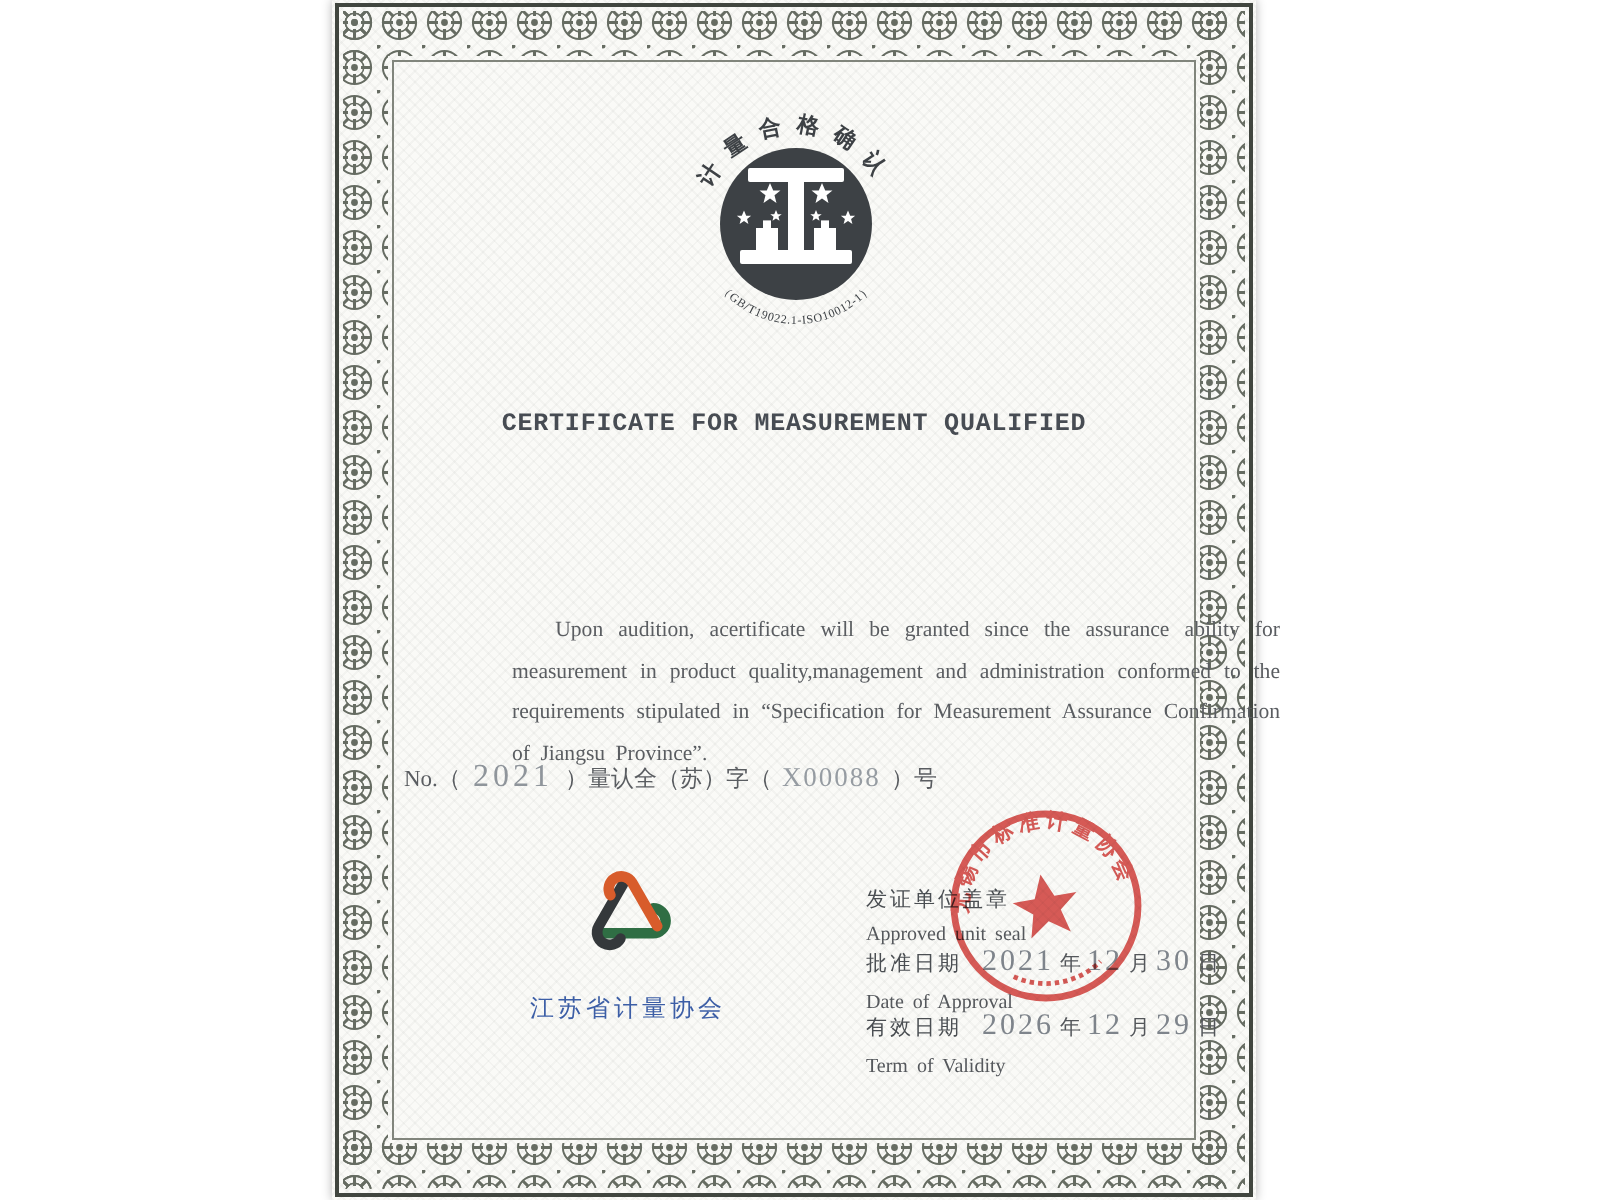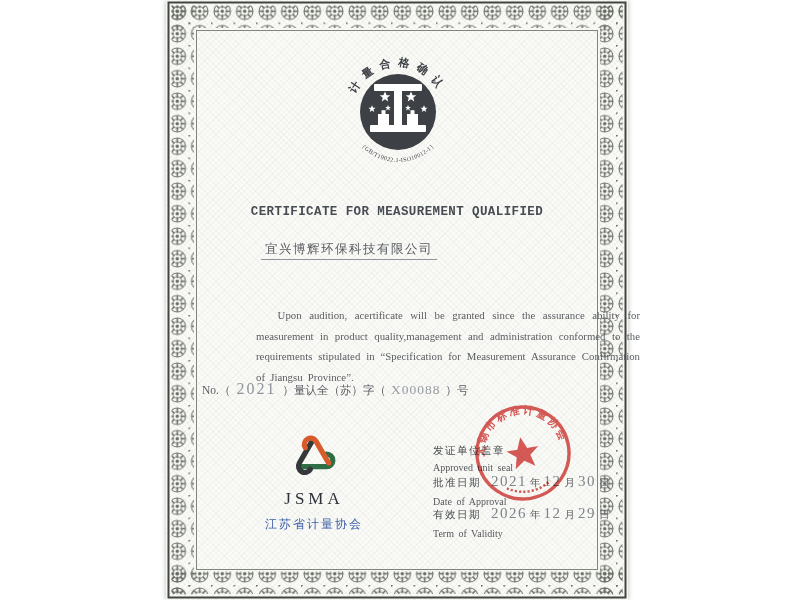--- a/index.html
+++ b/index.html
@@ -110,37 +110,35 @@
     <text font-size="11" font-weight="bold" letter-spacing="7" fill="#3d4145">
       <textPath href="#arcTop" startOffset="50%" text-anchor="middle">计量合格确认</textPath>
     </text>
     <text font-size="6" letter-spacing="0.4" fill="#3d4145">
       <textPath href="#arcBot" startOffset="50%" text-anchor="middle">（GB/T19022.1-ISO10012-1）</textPath>
     </text>
   </svg>
 
   <div class="title-en">CERTIFICATE FOR MEASUREMENT QUALIFIED</div>
 
-  <div class="company">宜兴博辉环保科技有限公司</div>
 
   <div class="para para-en">Upon audition, acertificate will be granted since the assurance ability for measurement in product quality,management and administration conformed to the requirements stipulated in “Specification for Measurement Assurance Confirmation of Jiangsu Province”.</div>
 
   <div class="serial-no">
     <span>No.（</span><span class="big-num">2021</span><span>）量认全（苏）字（</span><span class="big-code">X00088</span><span>）号</span>
   </div>
 
   <div class="issuer">
     <svg class="issuer-logo" viewBox="-30 -28 60 56" xmlns="http://www.w3.org/2000/svg">
       <g fill="none" stroke-width="5.5" stroke-linecap="round" stroke-linejoin="round">
         <path d="M -13 10 L 13 10 A 6.5 6.5 0 0 0 13 -3" stroke="#2f6e44"></path>
         <path d="M -13 10 L 13 10 A 6.5 6.5 0 0 0 13 -3" stroke="#34383b" transform="rotate(120)"></path>
         <path d="M -13 10 L 13 10 A 6.5 6.5 0 0 0 13 -3" stroke="#d85c2b" transform="rotate(240)"></path>
       </g>
     </svg>
-    <div class="issuer-abbr">JSMA</div>
     <div class="issuer-name">江苏省计量协会</div>
   </div>
 
   <div class="right-col">
     <div class="rline" style="top:0px">
       <span class="rlabel-cn">发证单位盖章</span>
     </div>
     <div class="rline" style="top:17px">
       <span class="rlabel-en">Approved unit seal</span>
     </div>

